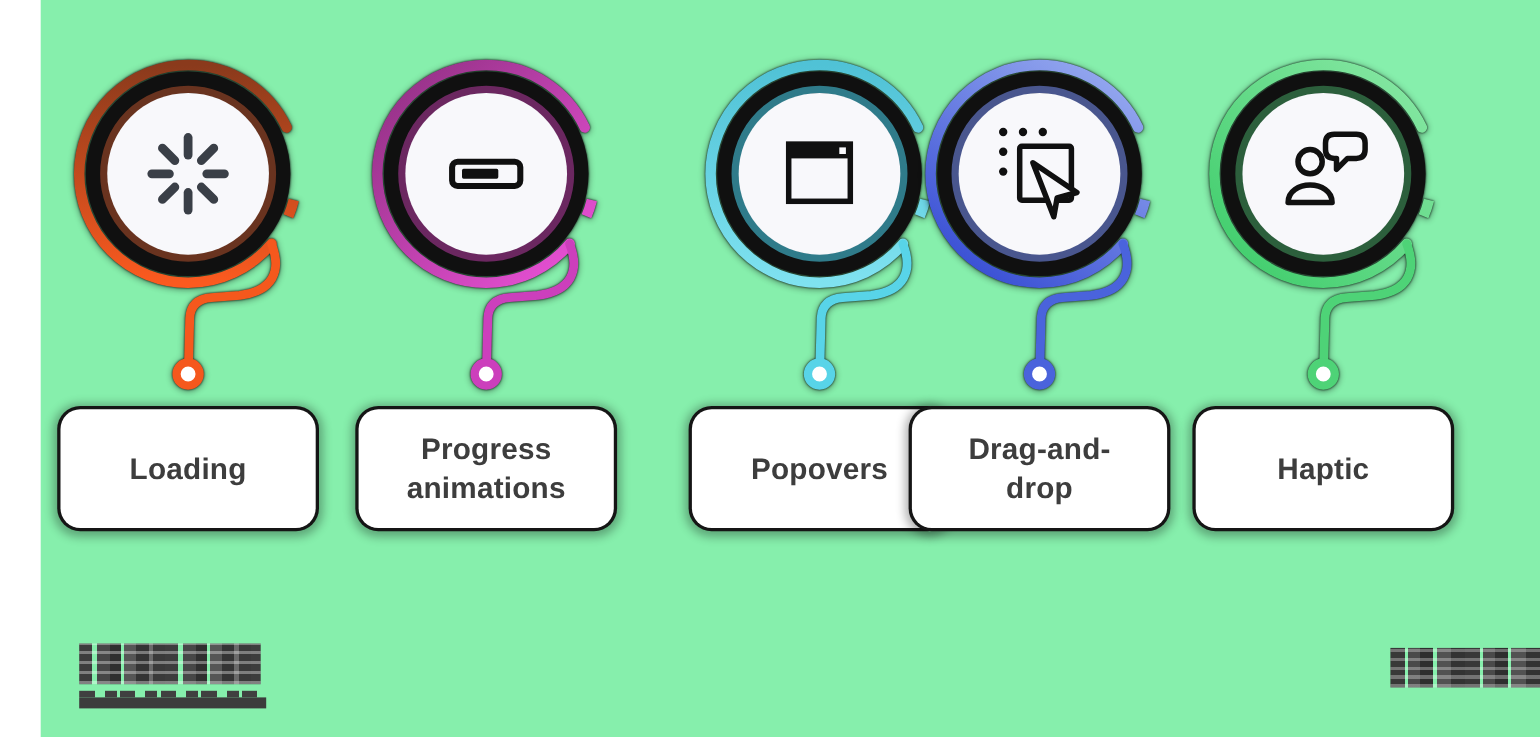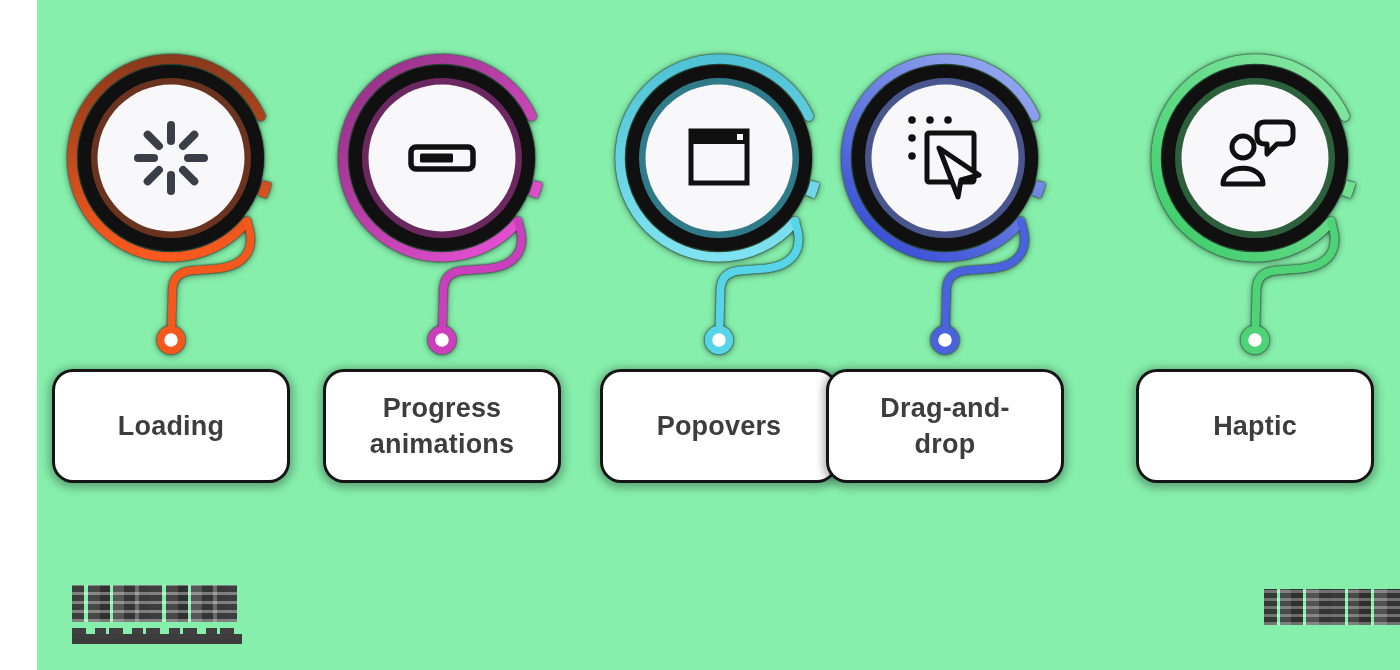--- a/index.html
+++ b/index.html
@@ -103,21 +103,21 @@
         <rect x="-22" y="-4.5" width="33" height="9" rx="1.5" fill="#101010"></rect>
       </g>
       <circle cx="130" cy="290" r="10.5" fill="#ffffff" stroke-width="7.5" stroke="#CC3FBC"></circle>
     </svg>
     <div class="label-box">
       <div>Progress</div>
       <div>animations</div>
     </div>
   </div>
 
-  <div class="node-col" style="left:552px">
+  <div class="node-col" style="left:578px">
     <svg class="node-svg" width="260" height="320" viewBox="0 0 260 320">
       <defs>
         <linearGradient id="arcg2" x1="0" y1="0" x2="0" y2="1">
           <stop offset="0" stop-color="#50C2D6"></stop>
           <stop offset="1" stop-color="#7FE2F0"></stop>
         </linearGradient>
       </defs>
       <circle cx="130" cy="108" r="99" fill="none" stroke="url(#arcg2)" stroke-width="9.5" pathLength="360" stroke-dasharray="295 65" stroke-dashoffset="-40" stroke-linecap="round"></circle>
       <circle cx="130" cy="108" r="99" fill="none" stroke="url(#arcg2)" stroke-width="9.5" pathLength="360" stroke-dasharray="9 351" stroke-dashoffset="-14"></circle>
       <path d="M205.8 171.7 C215.5 196.5 207 214.5 177 218.5 L151 220.5 Q132.5 222 131.5 239 L130.5 276" fill="none" stroke-width="8" stroke-linecap="round" stroke-linejoin="round" stroke="#58D4E8"></path>
@@ -161,21 +161,21 @@
         <path d="M-6 -10 L34 17 L16 22 L13 39 Z" fill="#F8F8FB" stroke-width="5" stroke-linejoin="round" stroke="#101010"></path>
       </g>
       <circle cx="130" cy="290" r="10.5" fill="#ffffff" stroke-width="7.5" stroke="#4A63DC"></circle>
     </svg>
     <div class="label-box">
       <div>Drag-and-</div>
       <div>drop</div>
     </div>
   </div>
 
-  <div class="node-col" style="left:1088px">
+  <div class="node-col" style="left:1036px">
     <svg class="node-svg" width="260" height="320" viewBox="0 0 260 320">
       <defs>
         <linearGradient id="arcg4" x1="1" y1="0" x2="0" y2="1">
           <stop offset="0" stop-color="#8BE9A7"></stop>
           <stop offset="1" stop-color="#3BCB68"></stop>
         </linearGradient>
       </defs>
       <circle cx="130" cy="108" r="99" fill="none" stroke="url(#arcg4)" stroke-width="9.5" pathLength="360" stroke-dasharray="295 65" stroke-dashoffset="-40" stroke-linecap="round"></circle>
       <circle cx="130" cy="108" r="99" fill="none" stroke="url(#arcg4)" stroke-width="9.5" pathLength="360" stroke-dasharray="9 351" stroke-dashoffset="-14"></circle>
       <path d="M205.8 171.7 C215.5 196.5 207 214.5 177 218.5 L151 220.5 Q132.5 222 131.5 239 L130.5 276" fill="none" stroke-width="8" stroke-linecap="round" stroke-linejoin="round" stroke="#4ED377"></path>

